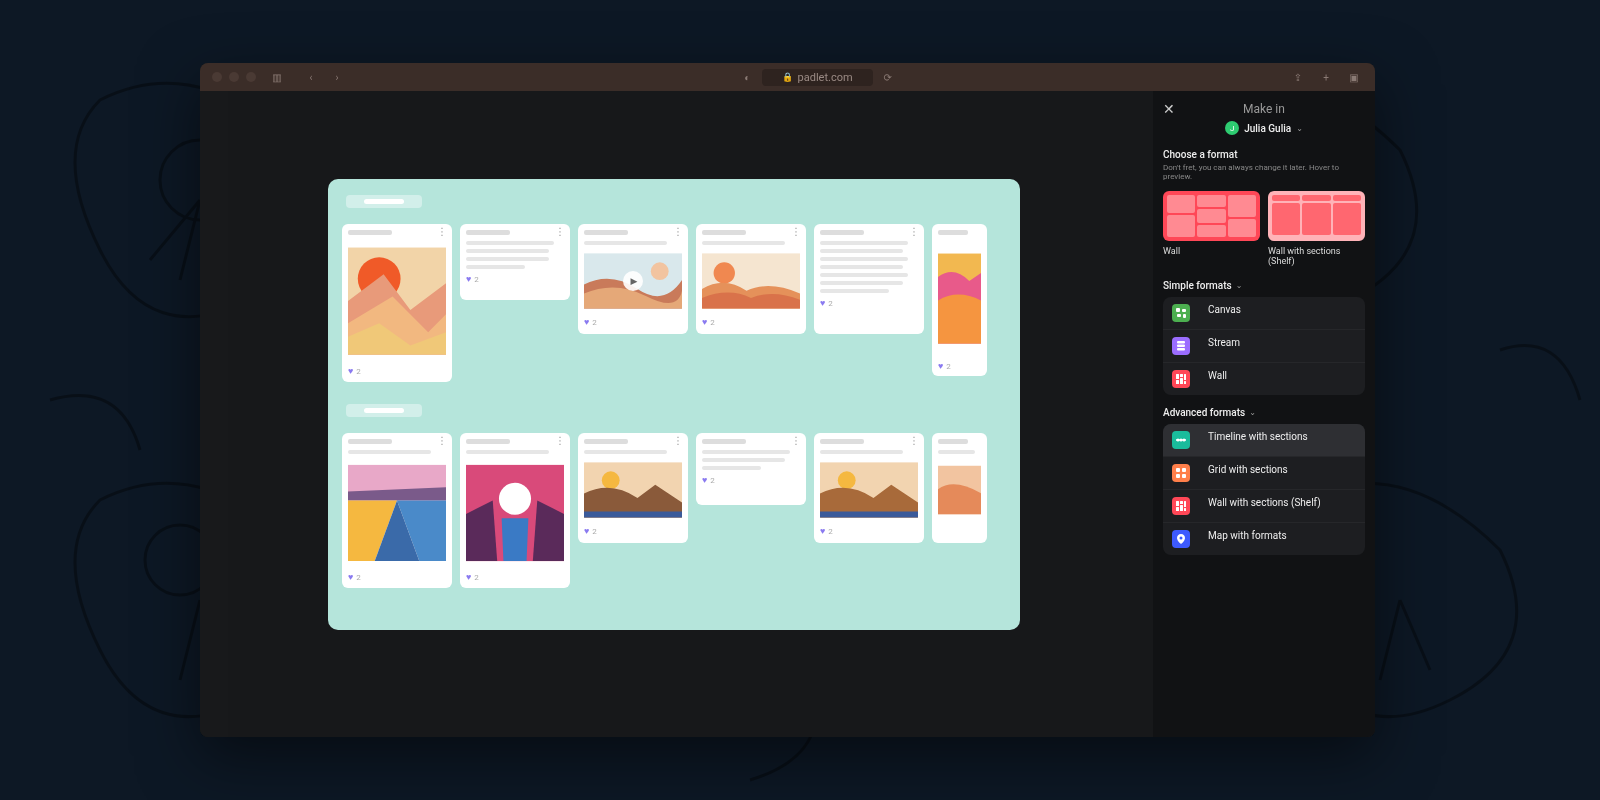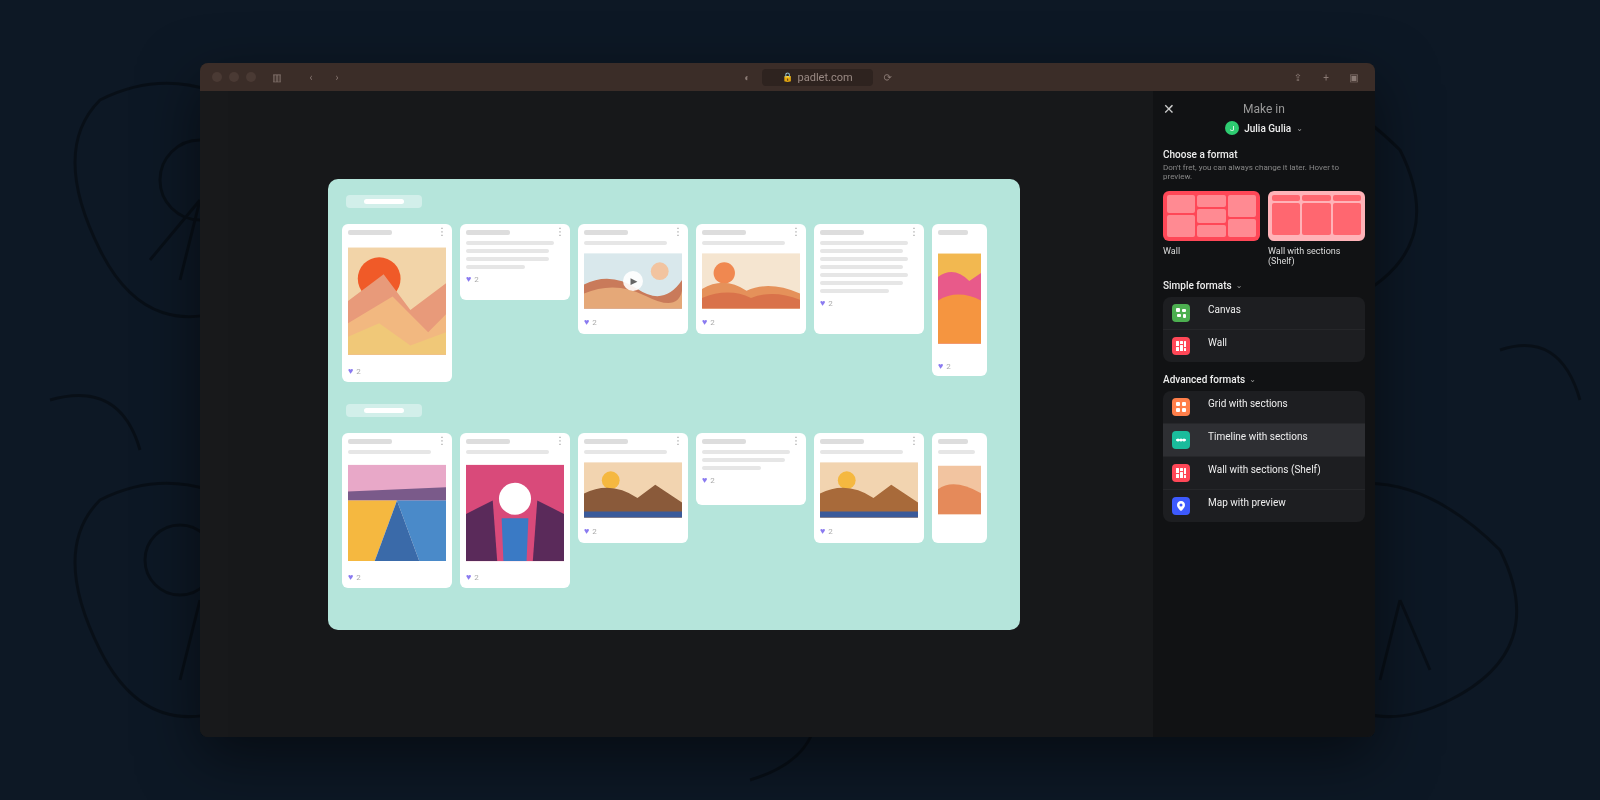--- a/index.html
+++ b/index.html
@@ -416,60 +416,70 @@
               <svg viewBox="0 0 12 12">
                 <rect x="1" y="1" width="4" height="4" fill="#fff" rx="1"></rect>
                 <rect x="7" y="2" width="4" height="3" fill="#fff" rx="1"></rect>
                 <rect x="2" y="7" width="4" height="3" fill="#fff" rx="1"></rect>
                 <rect x="8" y="7" width="3" height="4" fill="#fff" rx="1"></rect>
               </svg>
             </span>
             <span>Canvas</span>
           </div>
           <div class="format-item">
+            <span class="fmt-icon ic-stream">
+              <svg viewBox="0 0 12 12">
+                <rect x="2" y="1" width="8" height="2.5" fill="#fff" rx="1"></rect>
+                <rect x="2" y="4.5" width="8" height="2.5" fill="#fff" rx="1"></rect>
+                <rect x="2" y="8" width="8" height="2.5" fill="#fff" rx="1"></rect>
+              </svg>
+            </span>
+            <span>Stream</span>
+          </div>
+          <div class="format-item">
             <span class="fmt-icon ic-wall">
               <svg viewBox="0 0 12 12">
                 <rect x="1" y="1" width="3" height="5" fill="#fff" rx="0.5"></rect>
                 <rect x="5" y="1" width="3" height="3" fill="#fff" rx="0.5"></rect>
                 <rect x="9" y="1" width="2" height="6" fill="#fff" rx="0.5"></rect>
                 <rect x="1" y="7" width="3" height="4" fill="#fff" rx="0.5"></rect>
                 <rect x="5" y="5" width="3" height="6" fill="#fff" rx="0.5"></rect>
                 <rect x="9" y="8" width="2" height="3" fill="#fff" rx="0.5"></rect>
               </svg>
             </span>
             <span>Wall</span>
           </div>
         </div>
 
       <div class="section-head">
         <span>Advanced formats</span>
         <span class="chev">⌄</span>
       </div>
       <div class="format-list" id="advanced-list">
+          <div class="format-item sel">
+            <span class="fmt-icon ic-timeline">
+              <svg viewBox="0 0 12 12">
+                <line x1="1" y1="6" x2="11" y2="6" stroke="#fff" stroke-width="1.5"></line>
+                <circle cx="3" cy="6" r="1.5" fill="#fff"></circle>
+                <circle cx="6" cy="6" r="1.5" fill="#fff"></circle>
+                <circle cx="9" cy="6" r="1.5" fill="#fff"></circle>
+              </svg>
+            </span>
+            <span>Timeline with sections</span>
+          </div>
           <div class="format-item">
             <span class="fmt-icon ic-grid">
               <svg viewBox="0 0 12 12">
                 <rect x="1" y="1" width="4" height="4" fill="#fff" rx="1"></rect>
                 <rect x="7" y="1" width="4" height="4" fill="#fff" rx="1"></rect>
                 <rect x="1" y="7" width="4" height="4" fill="#fff" rx="1"></rect>
                 <rect x="7" y="7" width="4" height="4" fill="#fff" rx="1"></rect>
               </svg>
             </span>
             <span>Grid with sections</span>
-          </div>
-          <div class="format-item sel">
-            <span class="fmt-icon ic-timeline">
-              <svg viewBox="0 0 12 12">
-                <line x1="1" y1="6" x2="11" y2="6" stroke="#fff" stroke-width="1.5"></line>
-                <circle cx="3" cy="6" r="1.5" fill="#fff"></circle>
-                <circle cx="6" cy="6" r="1.5" fill="#fff"></circle>
-                <circle cx="9" cy="6" r="1.5" fill="#fff"></circle>
-              </svg>
-            </span>
-            <span>Timeline with sections</span>
           </div>
           <div class="format-item">
             <span class="fmt-icon ic-wall">
               <svg viewBox="0 0 12 12">
                 <rect x="1" y="1" width="3" height="5" fill="#fff" rx="0.5"></rect>
                 <rect x="5" y="1" width="3" height="3" fill="#fff" rx="0.5"></rect>
                 <rect x="9" y="1" width="2" height="6" fill="#fff" rx="0.5"></rect>
                 <rect x="1" y="7" width="3" height="4" fill="#fff" rx="0.5"></rect>
                 <rect x="5" y="5" width="3" height="6" fill="#fff" rx="0.5"></rect>
                 <rect x="9" y="8" width="2" height="3" fill="#fff" rx="0.5"></rect>
@@ -477,18 +487,18 @@
             </span>
             <span>Wall with sections (Shelf)</span>
           </div>
           <div class="format-item">
             <span class="fmt-icon ic-map">
               <svg viewBox="0 0 12 12">
                 <path d="M6 1 C3.5 1 2 2.8 2 5 C2 8 6 11 6 11 S10 8 10 5 C10 2.8 8.5 1 6 1 Z" fill="#fff"></path>
                 <circle cx="6" cy="5" r="1.5" fill="#3d5afe"></circle>
               </svg>
             </span>
-            <span>Map with preview</span>
+            <span>Map with formats</span>
           </div>
         </div>
     </div>
   </div>
 </div>
 
 </body></html>

